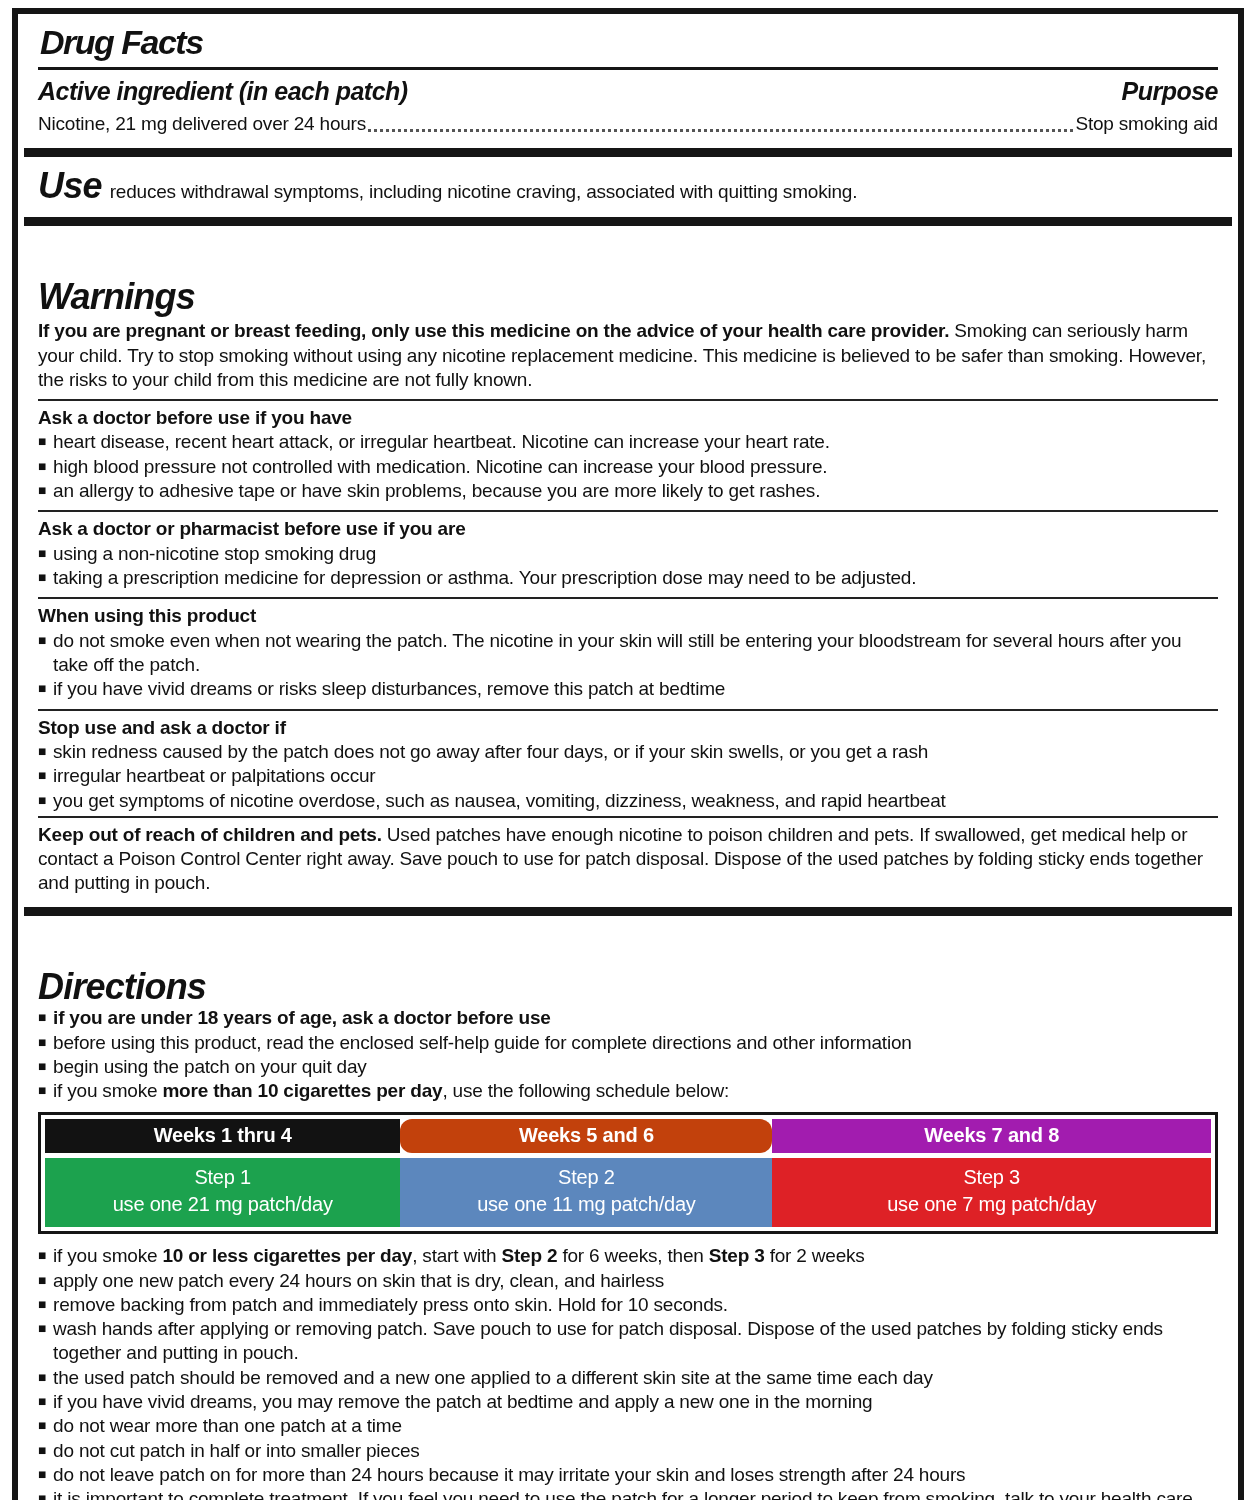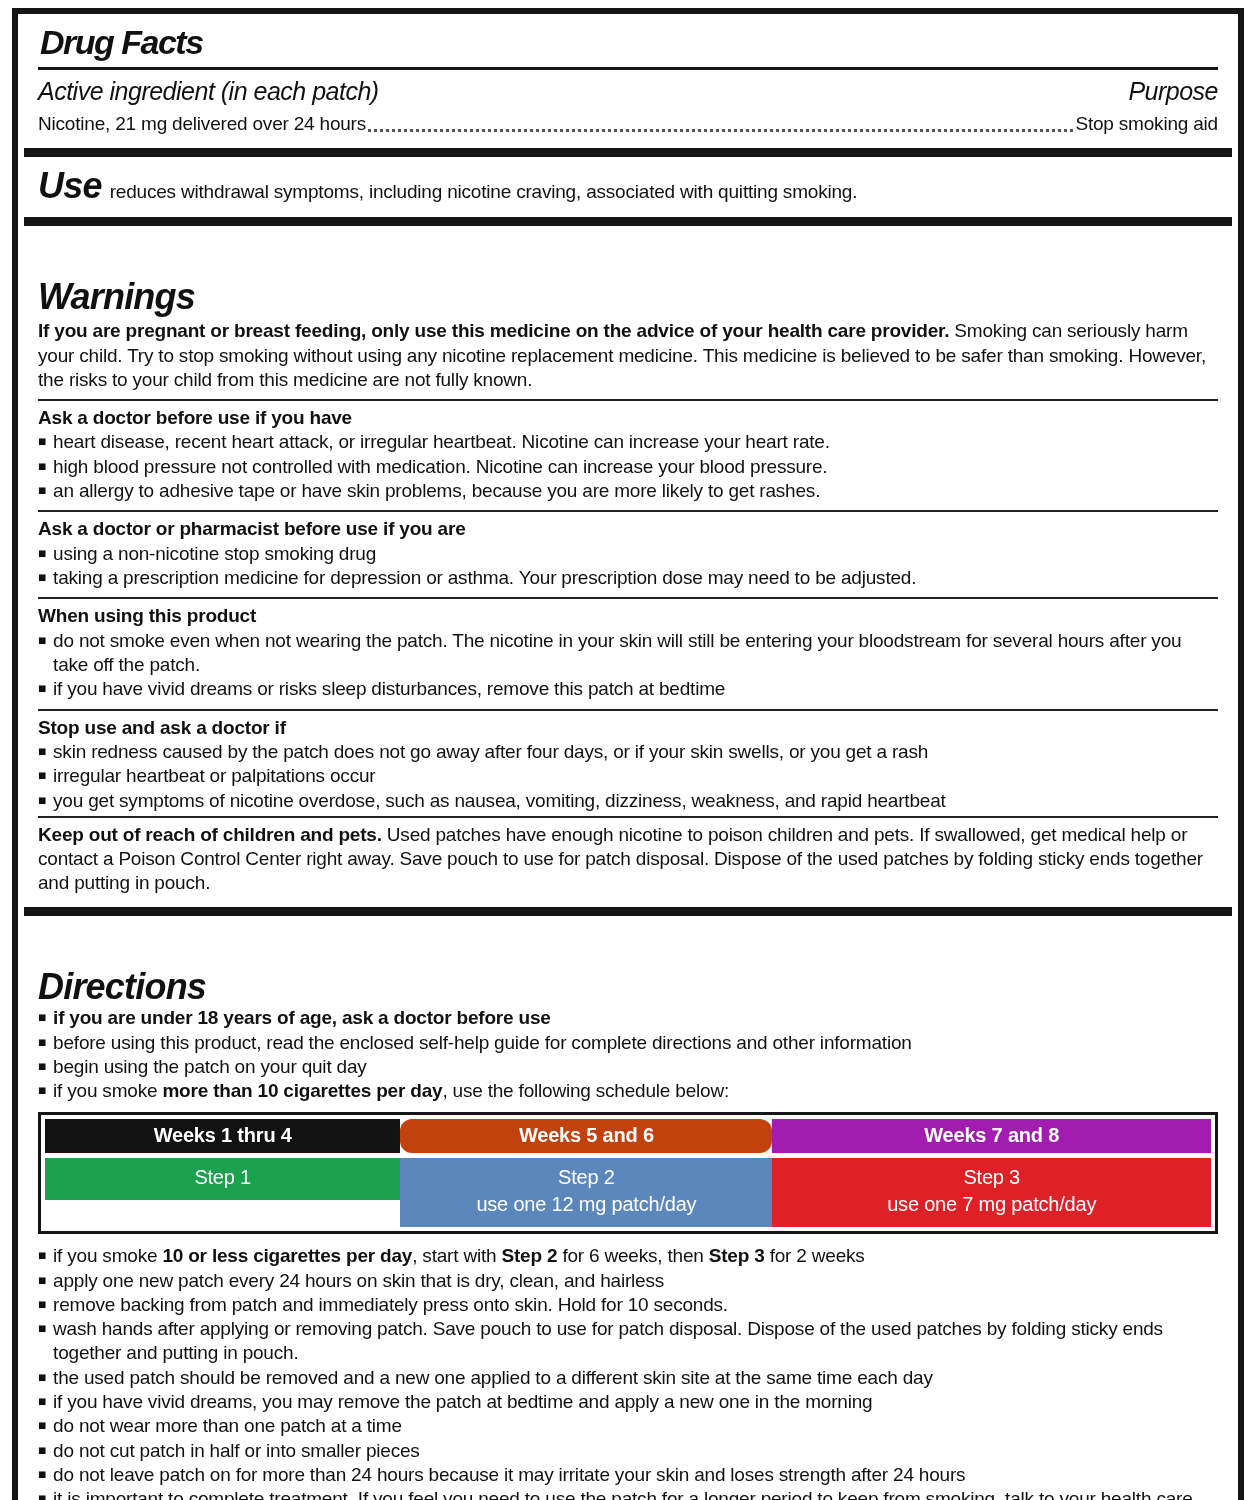--- a/index.html
+++ b/index.html
@@ -18,21 +18,21 @@
   .section + .section { border-top:9px solid #151515; }
 
   .title {
     font-size:34px; font-weight:bold; font-style:italic;
     letter-spacing:-1.5px; padding:0 0 6px 2px; line-height:1.05;
   }
   .title-rule { border-top:3px solid #151515; margin:0; }
 
   .ai-row {
     display:flex; justify-content:space-between; align-items:baseline;
-    font-size:25px; font-weight:normal; font-style:italic;
+    font-size:25px; font-weight:bold; font-style:italic;
     letter-spacing:-0.5px; padding:5px 0 4px;gap:27px;
   }
   .leader-row { display:flex; align-items:flex-end; padding:1px 0 3px; }
   .leader-row .dots { flex:1; border-bottom:3px dotted #555; margin:0 2px 4px; min-width:30px; }
 
   .h2 {
     font-size:36px; font-weight:bold; font-style:italic;
     letter-spacing:-0.8px; line-height:1.1;margin-top:46px;
   }
   .inline-head { margin:2px 0; }
@@ -172,27 +172,28 @@
             <span class="sq">■</span>
             <span class="bt"><span>if you smoke </span><b>more than 10 cigarettes per day</b><span>, use the following schedule below:</span></span>
           </div>
         </div>
 
       <div class="schedule">
         <div class="sched-col c1">
           <div class="sched-head" style="background-color: rgb(18, 18, 18); color: rgb(255, 255, 255);">Weeks 1 thru 4</div>
           <div class="sched-cell" style="background-color: rgb(28, 162, 78); color: rgb(255, 255, 255);">
             <div>Step 1</div>
+            <div>use one 21 mg patch/day</div>
           </div>
         </div>
         <div class="sched-col c2">
           <div class="sched-head" style="background-color: #c2410c; color: rgb(255, 255, 255); border-radius: 12px;">Weeks 5 and 6</div>
           <div class="sched-cell" style="background-color: rgb(92, 135, 189); color: rgb(255, 255, 255);">
             <div>Step 2</div>
-            <div>use one 12 mg patch/day</div>
+            <div>use one 11 mg patch/day</div>
           </div>
         </div>
         <div class="sched-col c3">
           <div class="sched-head" style="background-color: #a21caf; color: rgb(255, 255, 255);">Weeks 7 and 8</div>
           <div class="sched-cell" style="background-color: rgb(222, 33, 38); color: rgb(255, 255, 255);">
             <div>Step 3</div>
             <div>use one 7 mg patch/day</div>
           </div>
         </div>
       </div>

